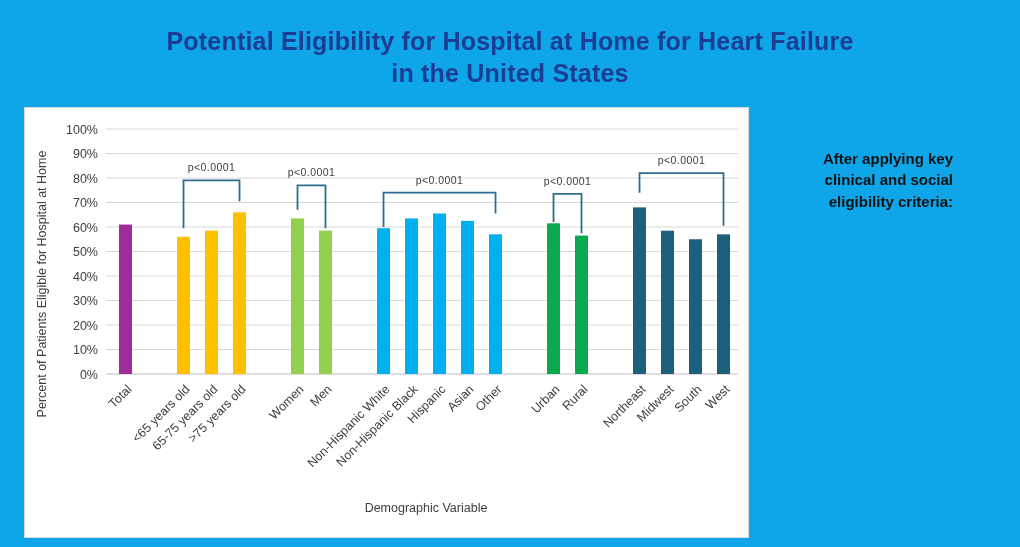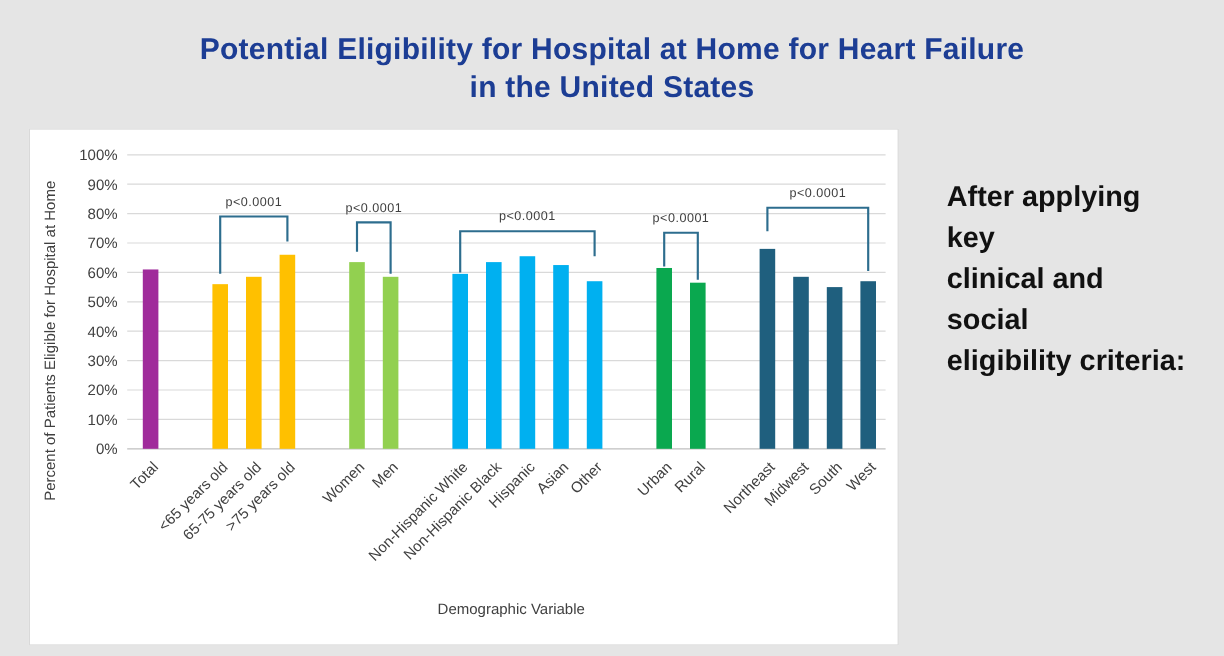--- a/index.html
+++ b/index.html
@@ -1,33 +1,34 @@
 <!DOCTYPE html>
 <html><head>
 <meta charset="utf-8">
 <style>
   html,body{margin:0;padding:0;background:#ffffff;}
   .slide{
-    position:relative;width:1020px;height:547px;background:#e5e5e5;
+    position:relative;width:1020px;height:547px;background:#0ea5e9;
     font-family:"Liberation Sans",sans-serif;overflow:hidden;
   }
   .slide-title{
     position:absolute;left:0;right:0;top:26px;text-align:center;
     font-size:25px;font-weight:bold;line-height:1.26;white-space:pre-line;
     letter-spacing:0.2px;
   }
   .chart-panel{
     position:absolute;left:24px;top:107px;width:723px;height:429px;
     border:1px solid #D9D9D9;background:#ffffff;box-sizing:content-box;
   }
   .chart-panel svg{display:block;}
   .side-heading{
-    position:absolute;left:789px;top:148px;width:205px;
-    font-size:24px;font-weight:bold;line-height:1.42;color:#111111;
+    position:absolute;left:748px;top:148px;width:205px;
+    font-size:15px;font-weight:bold;line-height:1.42;color:#111111;
     white-space:pre-line;
+    text-align:right;
   }
   .callout-box{
     position:absolute;left:785px;top:233px;width:217px;height:180px;
     box-sizing:border-box;padding:5px 8px 0 9px;
     font-size:21.5px;line-height:29px;white-space:pre-line;
   }
 </style>
 </head>
 <body>
 

